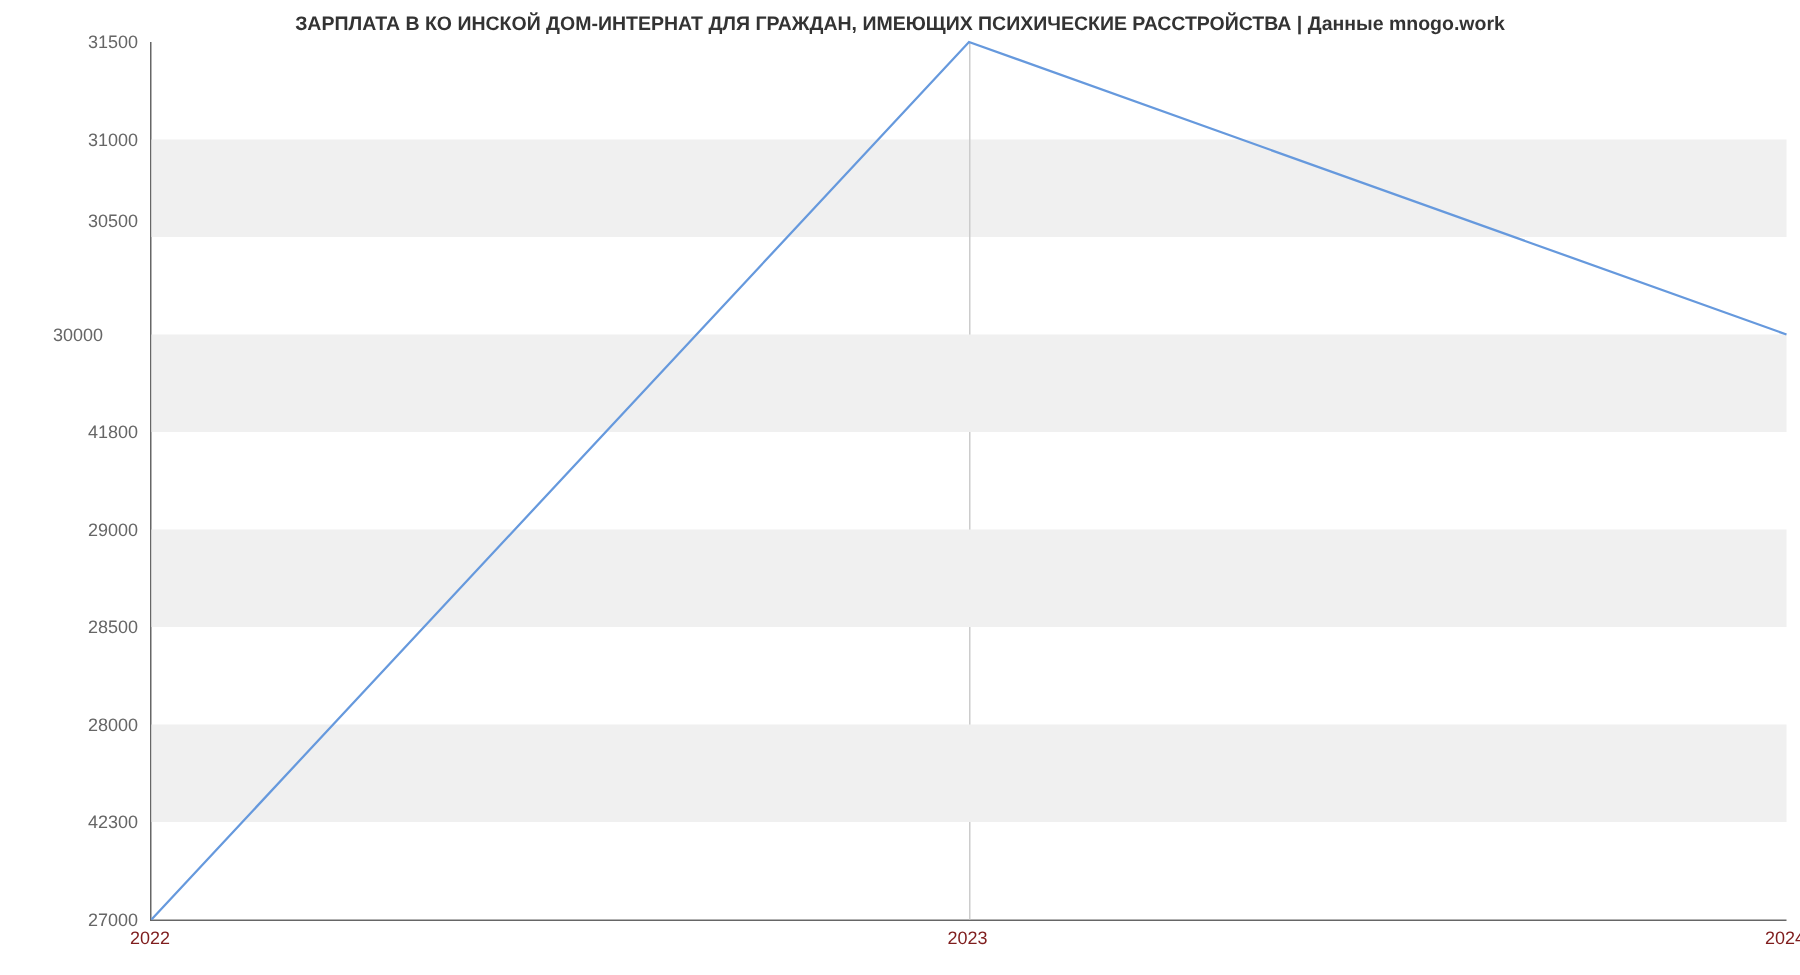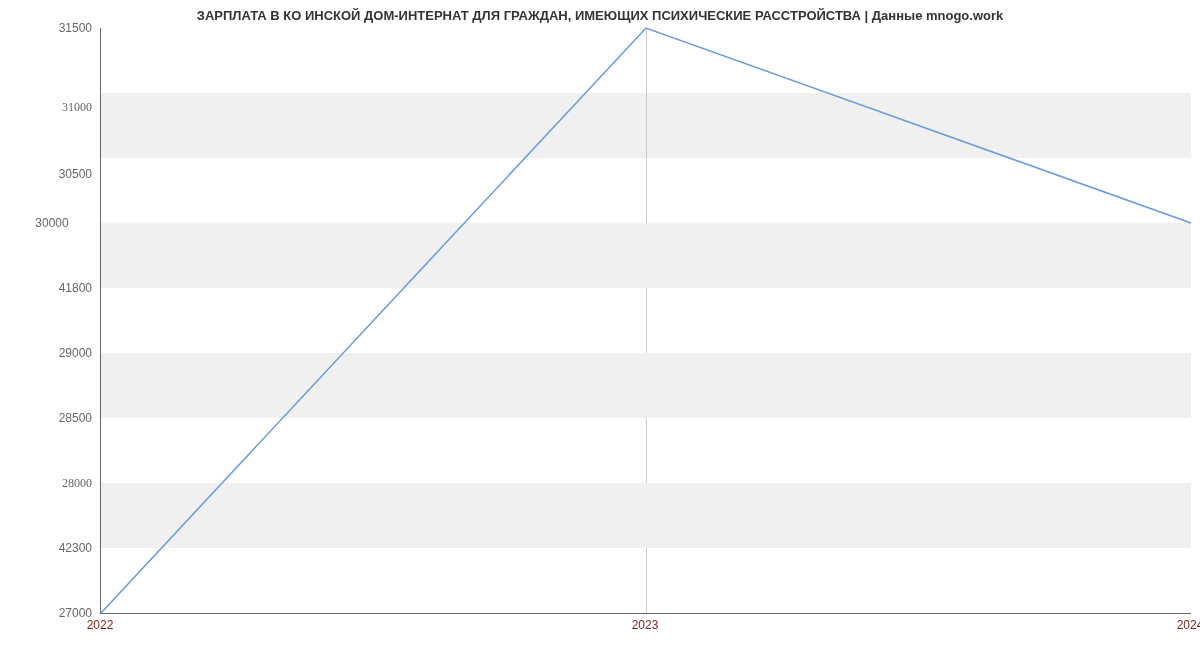--- a/index.html
+++ b/index.html
@@ -78,24 +78,24 @@
       <div class="x-grid-line" style="left: 545px;"></div>
       <div class="grid-band" style="top: 195px; height: 65px;"></div>
       <div class="grid-band" style="top: 325px; height: 65px;"></div>
       <div class="grid-band" style="top: 455px; height: 65px;"></div>
     <svg class="line-layer" preserveAspectRatio="none" viewBox="0 0 1090 585">
         <path d="M0,585 L545,0 L1090,195 " fill="none" stroke="#6699dd" stroke-width="1.5"></path>
       </svg>
   </div>
 <div class="y-tick-label" style="top: 613px;">27000</div>
     <div class="y-tick-label" style="top: 548px;">42300</div>
-    <div class="y-tick-label" style="top: 483px; font-family: Liberation Serif, serif;">28000</div>
+    <div class="y-tick-label" style="top: 483px;">28000</div>
     <div class="y-tick-label" style="top: 418px;">28500</div>
     <div class="y-tick-label" style="top: 353px;">29000</div>
     <div class="y-tick-label" style="top: 288px;">41800</div>
     <div class="y-tick-label" style="top: 223px; text-align: center;">30000</div>
-    <div class="y-tick-label" style="top: 174px;">30500</div>
-    <div class="y-tick-label" style="top: 107px; font-family: Liberation Serif, serif;">31000</div>
+    <div class="y-tick-label" style="top: 147px;">30500</div>
+    <div class="y-tick-label" style="top: 93px;">31000</div>
     <div class="y-tick-label" style="top: 28px; text-align: right;">31500</div>
     <div class="x-tick-label" style="left: 100px;">2022</div>
     <div class="x-tick-label" style="left: 645px; text-align: right;">2023</div>
     <div class="x-tick-label" style="left: 1190px;">2024</div>
   </div>
 
 </body></html>

